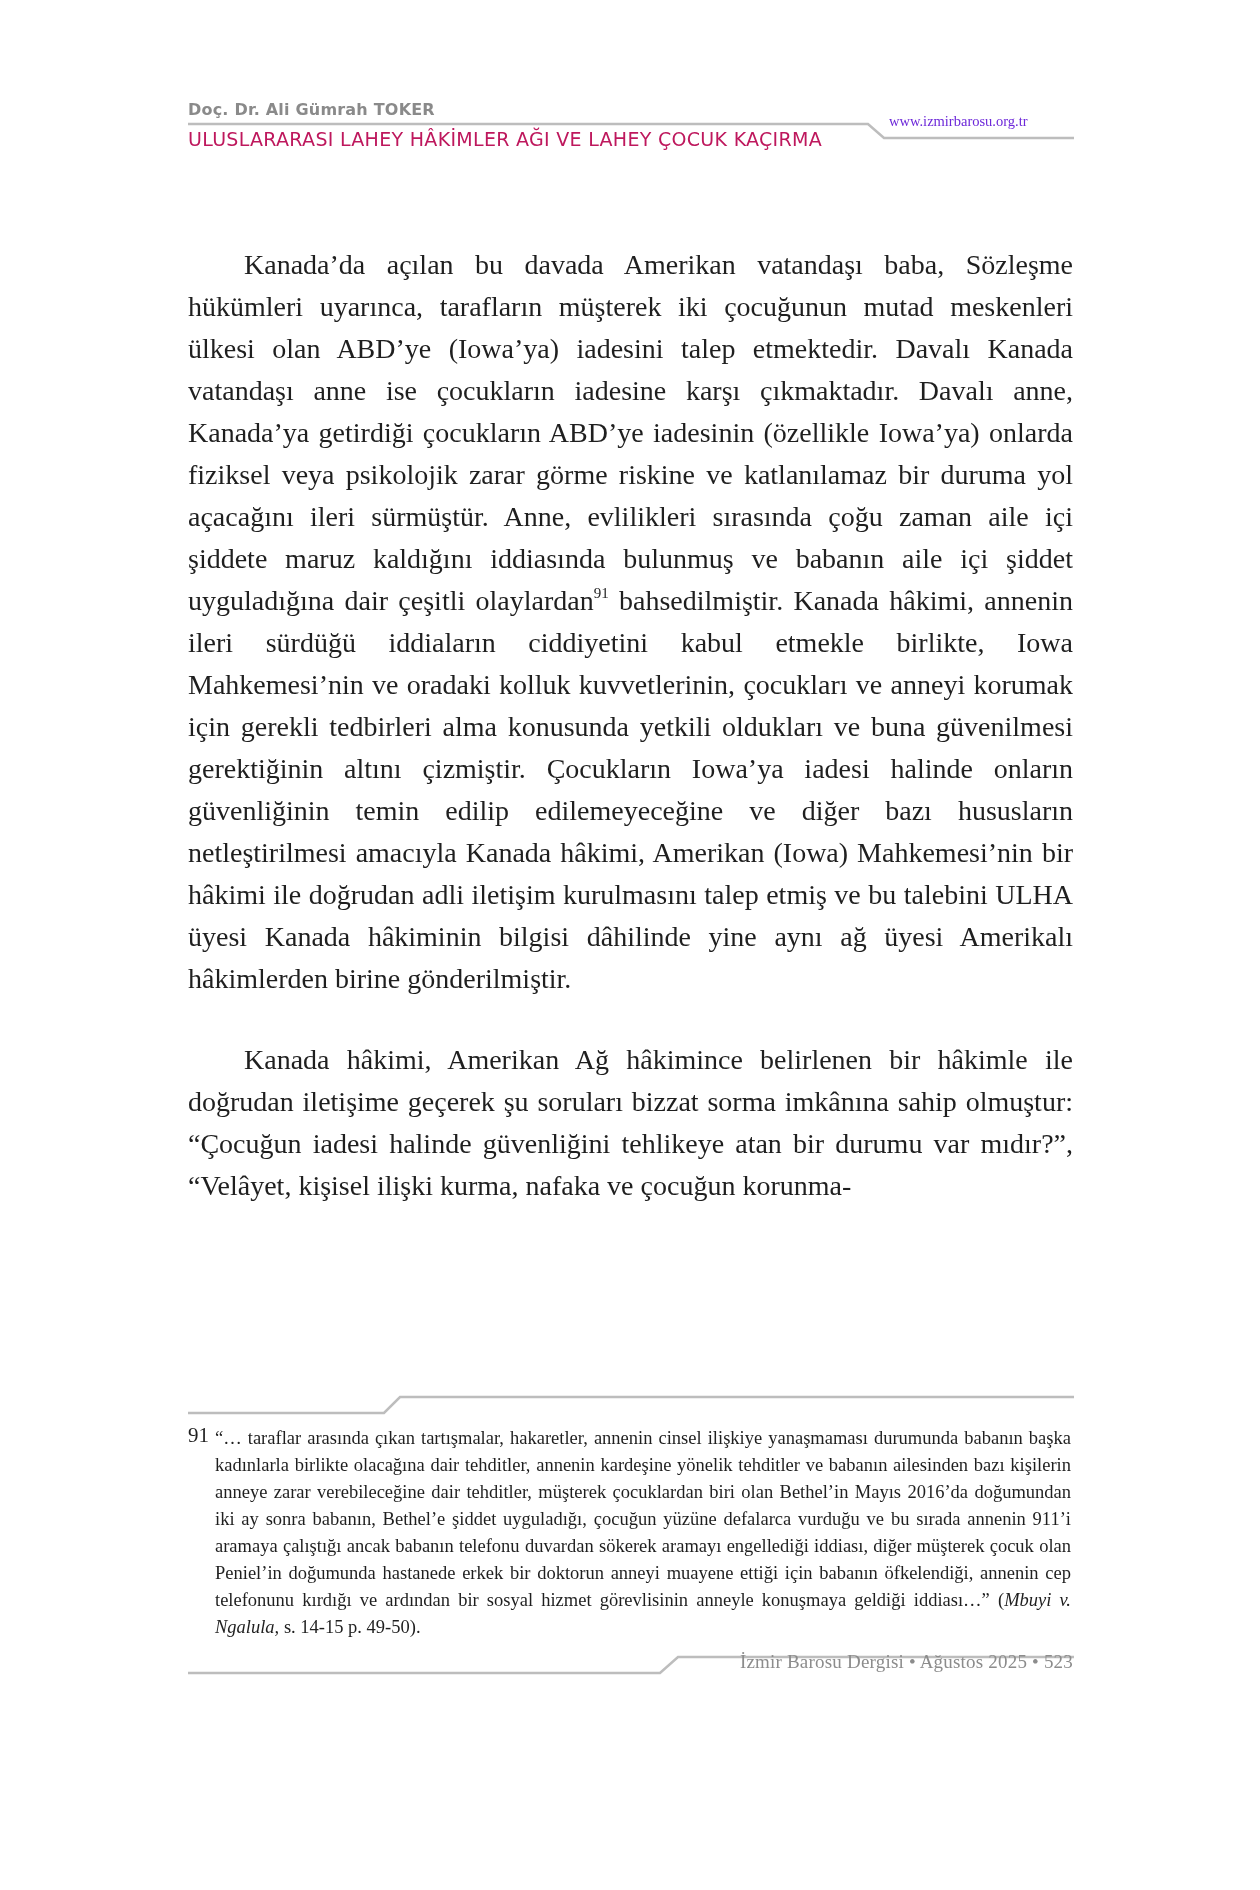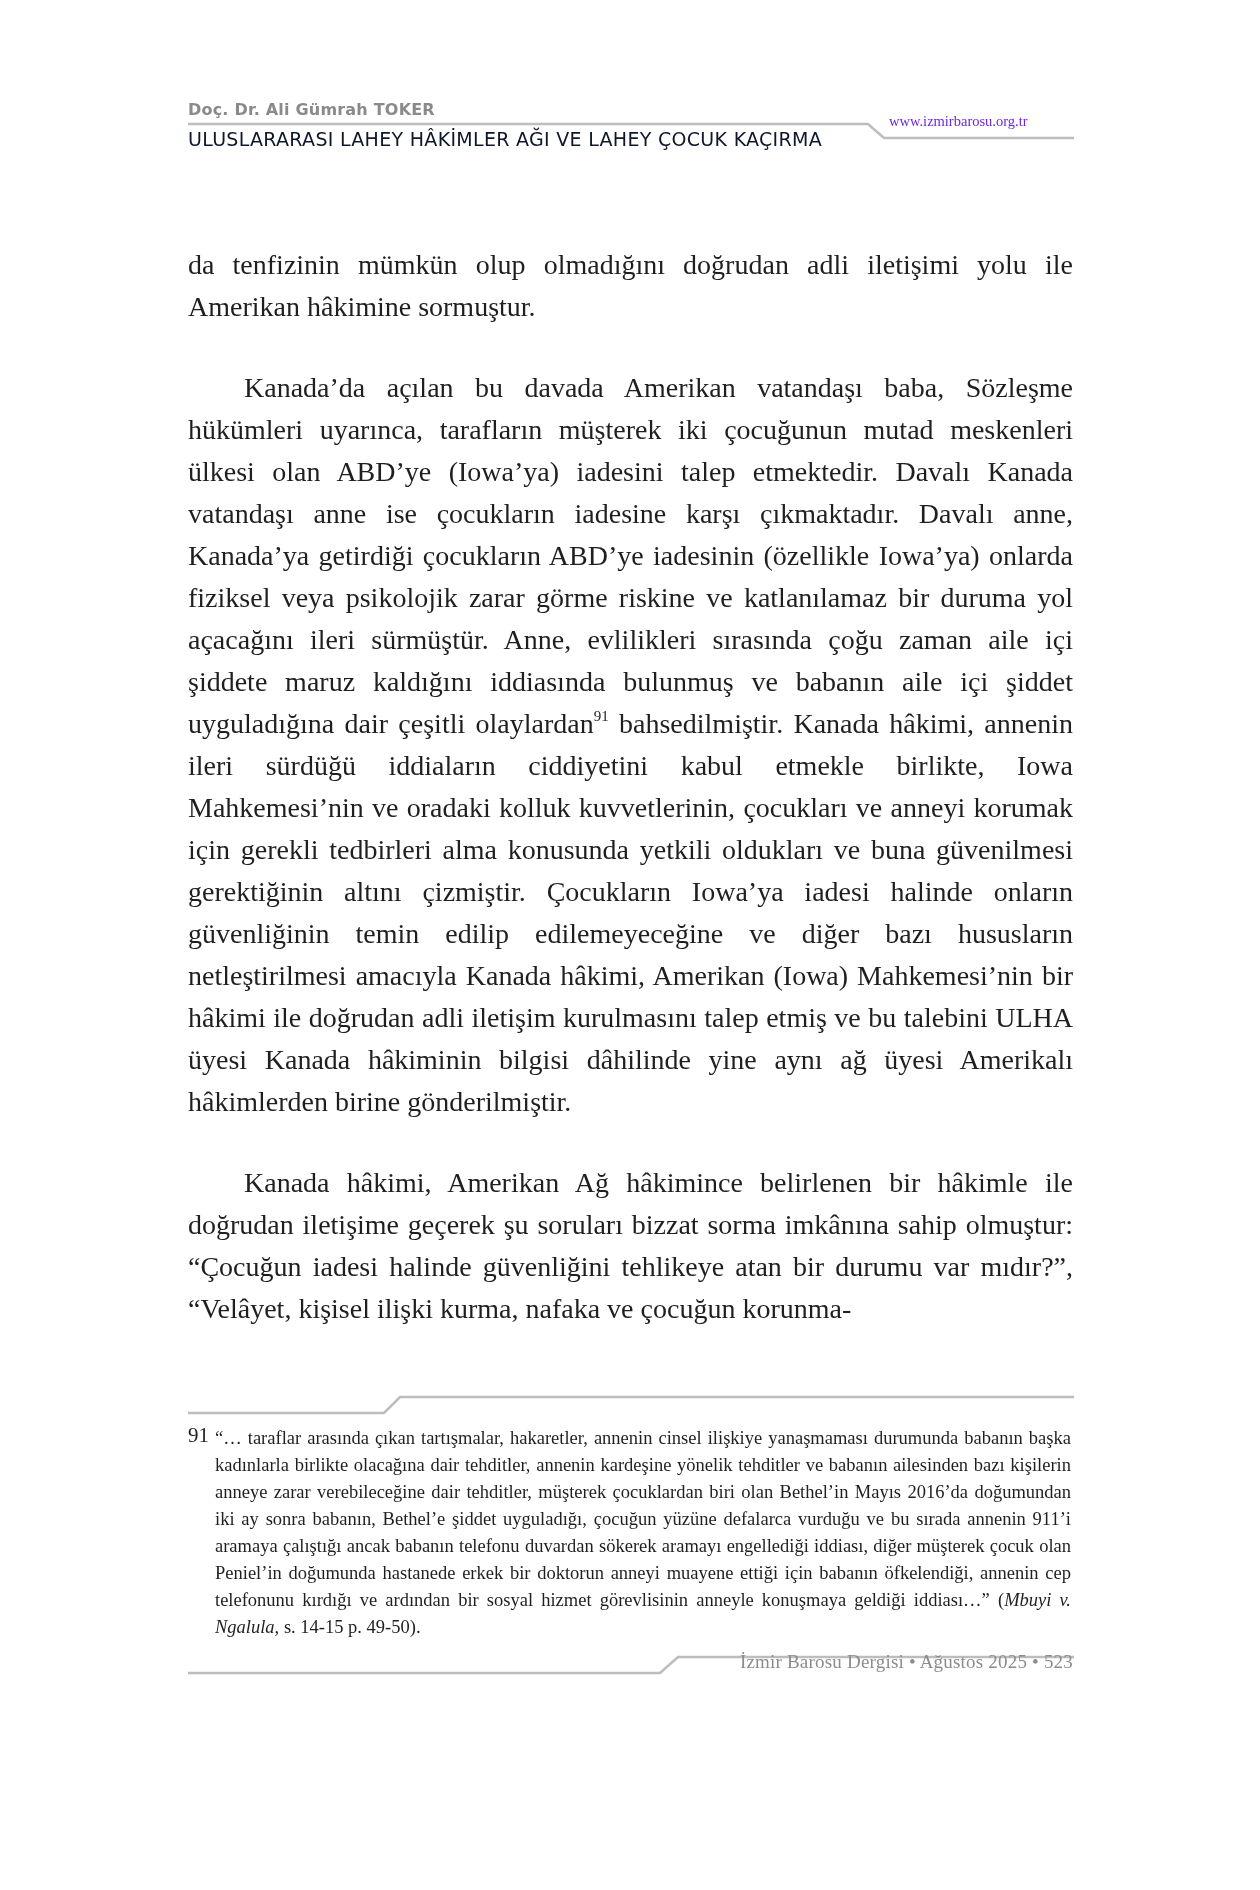--- a/index.html
+++ b/index.html
@@ -8,21 +8,21 @@
 
   
   .hdr-author {
     position: absolute; left: 188px; top: 100px;
     font-family: "DejaVu Sans", sans-serif; font-weight: bold;
     font-size: 16px; color: #8a8a8a; letter-spacing: 0.2px;
   }
   .hdr-title {
     position: absolute; left: 188px; top: 127px; width: 700px;
     font-family: "DejaVu Sans", sans-serif; font-size: 19px; line-height: 24px;
-    color: #0f172a; letter-spacing: 0.3px; font-weight: normal;
+    color: #be185d; letter-spacing: 0.3px; font-weight: normal;
   }
   .hdr-url {
     position: absolute; left: 889px; top: 113px;
     font-family: Liberation Serif, serif; font-size: 14.5px; color: #6d28d9;
   }
   .hdr-rule { position: absolute; left: 0; top: 0; }
 
   
   .body-text {
     position: absolute; left: 188px; top: 244px; width: 885px;
@@ -63,21 +63,20 @@
   <div class="hdr-author">Doç. Dr. Ali Gümrah TOKER</div>
   <div class="hdr-title">
     <div>ULUSLARARASI LAHEY HÂKİMLER AĞI VE LAHEY ÇOCUK KAÇIRMA</div>
   </div>
   <div class="hdr-url">www.izmirbarosu.org.tr</div>
   <svg class="hdr-rule" width="1260" height="200">
     <polyline points="188,124 868,124 884,138 1074,138" fill="none" stroke="#bdbdbd" stroke-width="2.5"></polyline>
   </svg>
 
   <div class="body-text">
-    <p>da tenfizinin mümkün olup olmadığını doğrudan adli iletişimi yolu ile Amerikan hâkimine sormuştur.</p>
     <p class="indent"><span>Kanada’da açılan bu davada Amerikan vatandaşı baba, Sözleşme hükümleri uyarınca, tarafların müşterek iki çocuğunun mutad meskenleri ülkesi olan ABD’ye (Iowa’ya) iadesini talep etmektedir. Davalı Kanada vatandaşı anne ise çocukların iadesine karşı çıkmaktadır. Davalı anne, Kanada’ya getirdiği çocukların ABD’ye iadesinin (özellikle Iowa’ya) onlarda fiziksel veya psikolojik zarar görme riskine ve katlanılamaz bir duruma yol açacağını ileri sürmüştür. Anne, evlilikleri sırasında çoğu zaman aile içi şiddete maruz kaldığını iddiasında bulunmuş ve babanın aile içi şiddet uyguladığına dair çeşitli olaylardan</span><sup class="fnref">91</sup><span> bahsedilmiştir. Kanada hâkimi, annenin ileri sürdüğü iddiaların ciddiyetini kabul etmekle birlikte, Iowa Mahkemesi’nin ve oradaki kolluk kuvvetlerinin, çocukları ve anneyi korumak için gerekli tedbirleri alma konusunda yetkili oldukları ve buna güvenilmesi gerektiğinin altını çizmiştir. Çocukların Iowa’ya iadesi halinde onların güvenliğinin temin edilip edilemeyeceğine ve diğer bazı hususların netleştirilmesi amacıyla Kanada hâkimi, Amerikan (Iowa) Mahkemesi’nin bir hâkimi ile doğrudan adli iletişim kurulmasını talep etmiş ve bu talebini ULHA üyesi Kanada hâkiminin bilgisi dâhilinde yine aynı ağ üyesi Amerikalı hâkimlerden birine gönderilmiştir.</span></p>
     <p class="indent">Kanada hâkimi, Amerikan Ağ hâkimince belirlenen bir hâkimle ile doğrudan iletişime geçerek şu soruları bizzat sorma imkânına sahip olmuştur: “Çocuğun iadesi halinde güvenliğini tehlikeye atan bir durumu var mıdır?”, “Velâyet, kişisel ilişki kurma, nafaka ve çocuğun korunma-</p>
   </div>
 
   <svg class="fn-rule" width="1260" height="1890">
     <polyline points="188,1413 384,1413 400,1397 1074,1397" fill="none" stroke="#bdbdbd" stroke-width="2.5"></polyline>
     <polyline points="188,1673 660,1673 678,1657 1074,1657" fill="none" stroke="#bdbdbd" stroke-width="2.5"></polyline>
   </svg>
 
   <div class="footnote">

